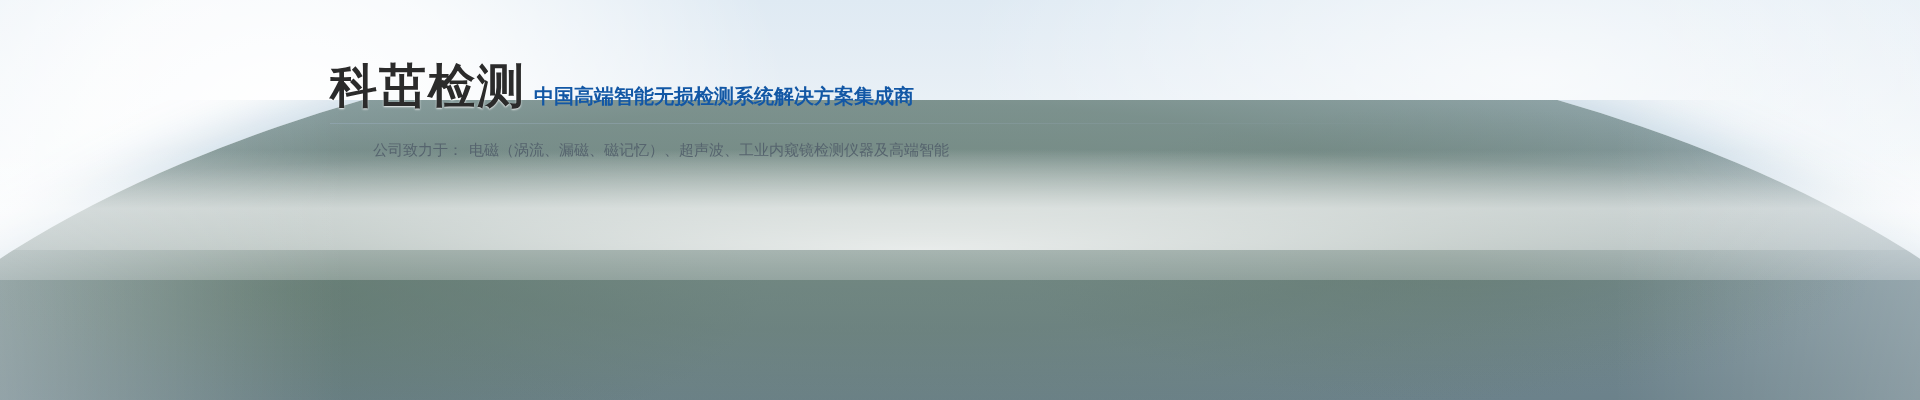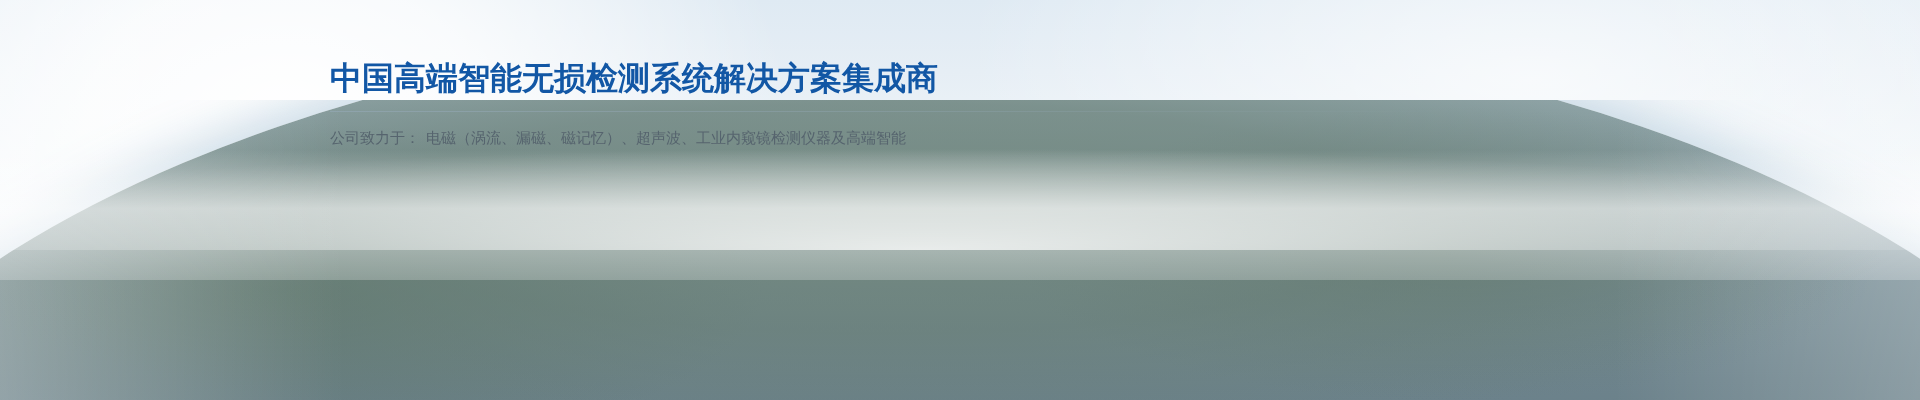--- a/index.html
+++ b/index.html
@@ -57,31 +57,31 @@
     position:absolute;left:330px;top:62px;width:1100px;z-index:6;
   }
   .title-row{display:flex;align-items:flex-end;gap:8px;}
   .main-title{
     font-size:47px;line-height:1;font-weight:bold;color:#2b2b2b;
     letter-spacing:2px;
     text-shadow:0 1px 2px rgba(255,255,255,.85);
     white-space:nowrap;
   }
   .sub-title{
-    font-size:32px;line-height:1;font-weight:bold;color:#1257a5;
+    font-size:20px;line-height:1;font-weight:bold;color:#1257a5;
     letter-spacing:0px;padding-bottom:3px;white-space:nowrap;
   }
   .rule{
     margin-top:14px;width:1120px;height:1px;
     background:linear-gradient(90deg,rgba(150,170,185,.55) 0%,rgba(150,170,185,.30) 55%,rgba(150,170,185,0) 100%);
   }
   .desc{
     margin-top:13px;color:#56646e;font-size:15px;line-height:25px;white-space:nowrap;
   }
-  .desc .label{margin-right:6px;}
+  .desc .label{margin-right:6px;margin-left:43px;}
   .desc .line2{display:block;padding-left:86px;}
 </style>
 </head>
 <body>
 
 <div class="banner">
 
   <div class="sky-glow"></div>
   <div class="sky-glow2"></div>
 
@@ -97,20 +97,21 @@
       
     </div>
   </div>
 
   <div class="horizon-glow"></div>
   <div class="haze"></div>
   <div class="vignette"></div>
 
   <div class="content">
     <div class="title-row">
+      <div class="main-title">科茁检测</div>
       <div class="sub-title">中国高端智能无损检测系统解决方案集成商</div>
     </div>
 
     <div class="rule"></div>
 
     <div class="desc">
       <span class="label">公司致力于：</span><span>电磁（涡流、漏磁、磁记忆）、超声波、工业内窥镜检测仪器及高端智能</span>
     </div>
   </div>
 

